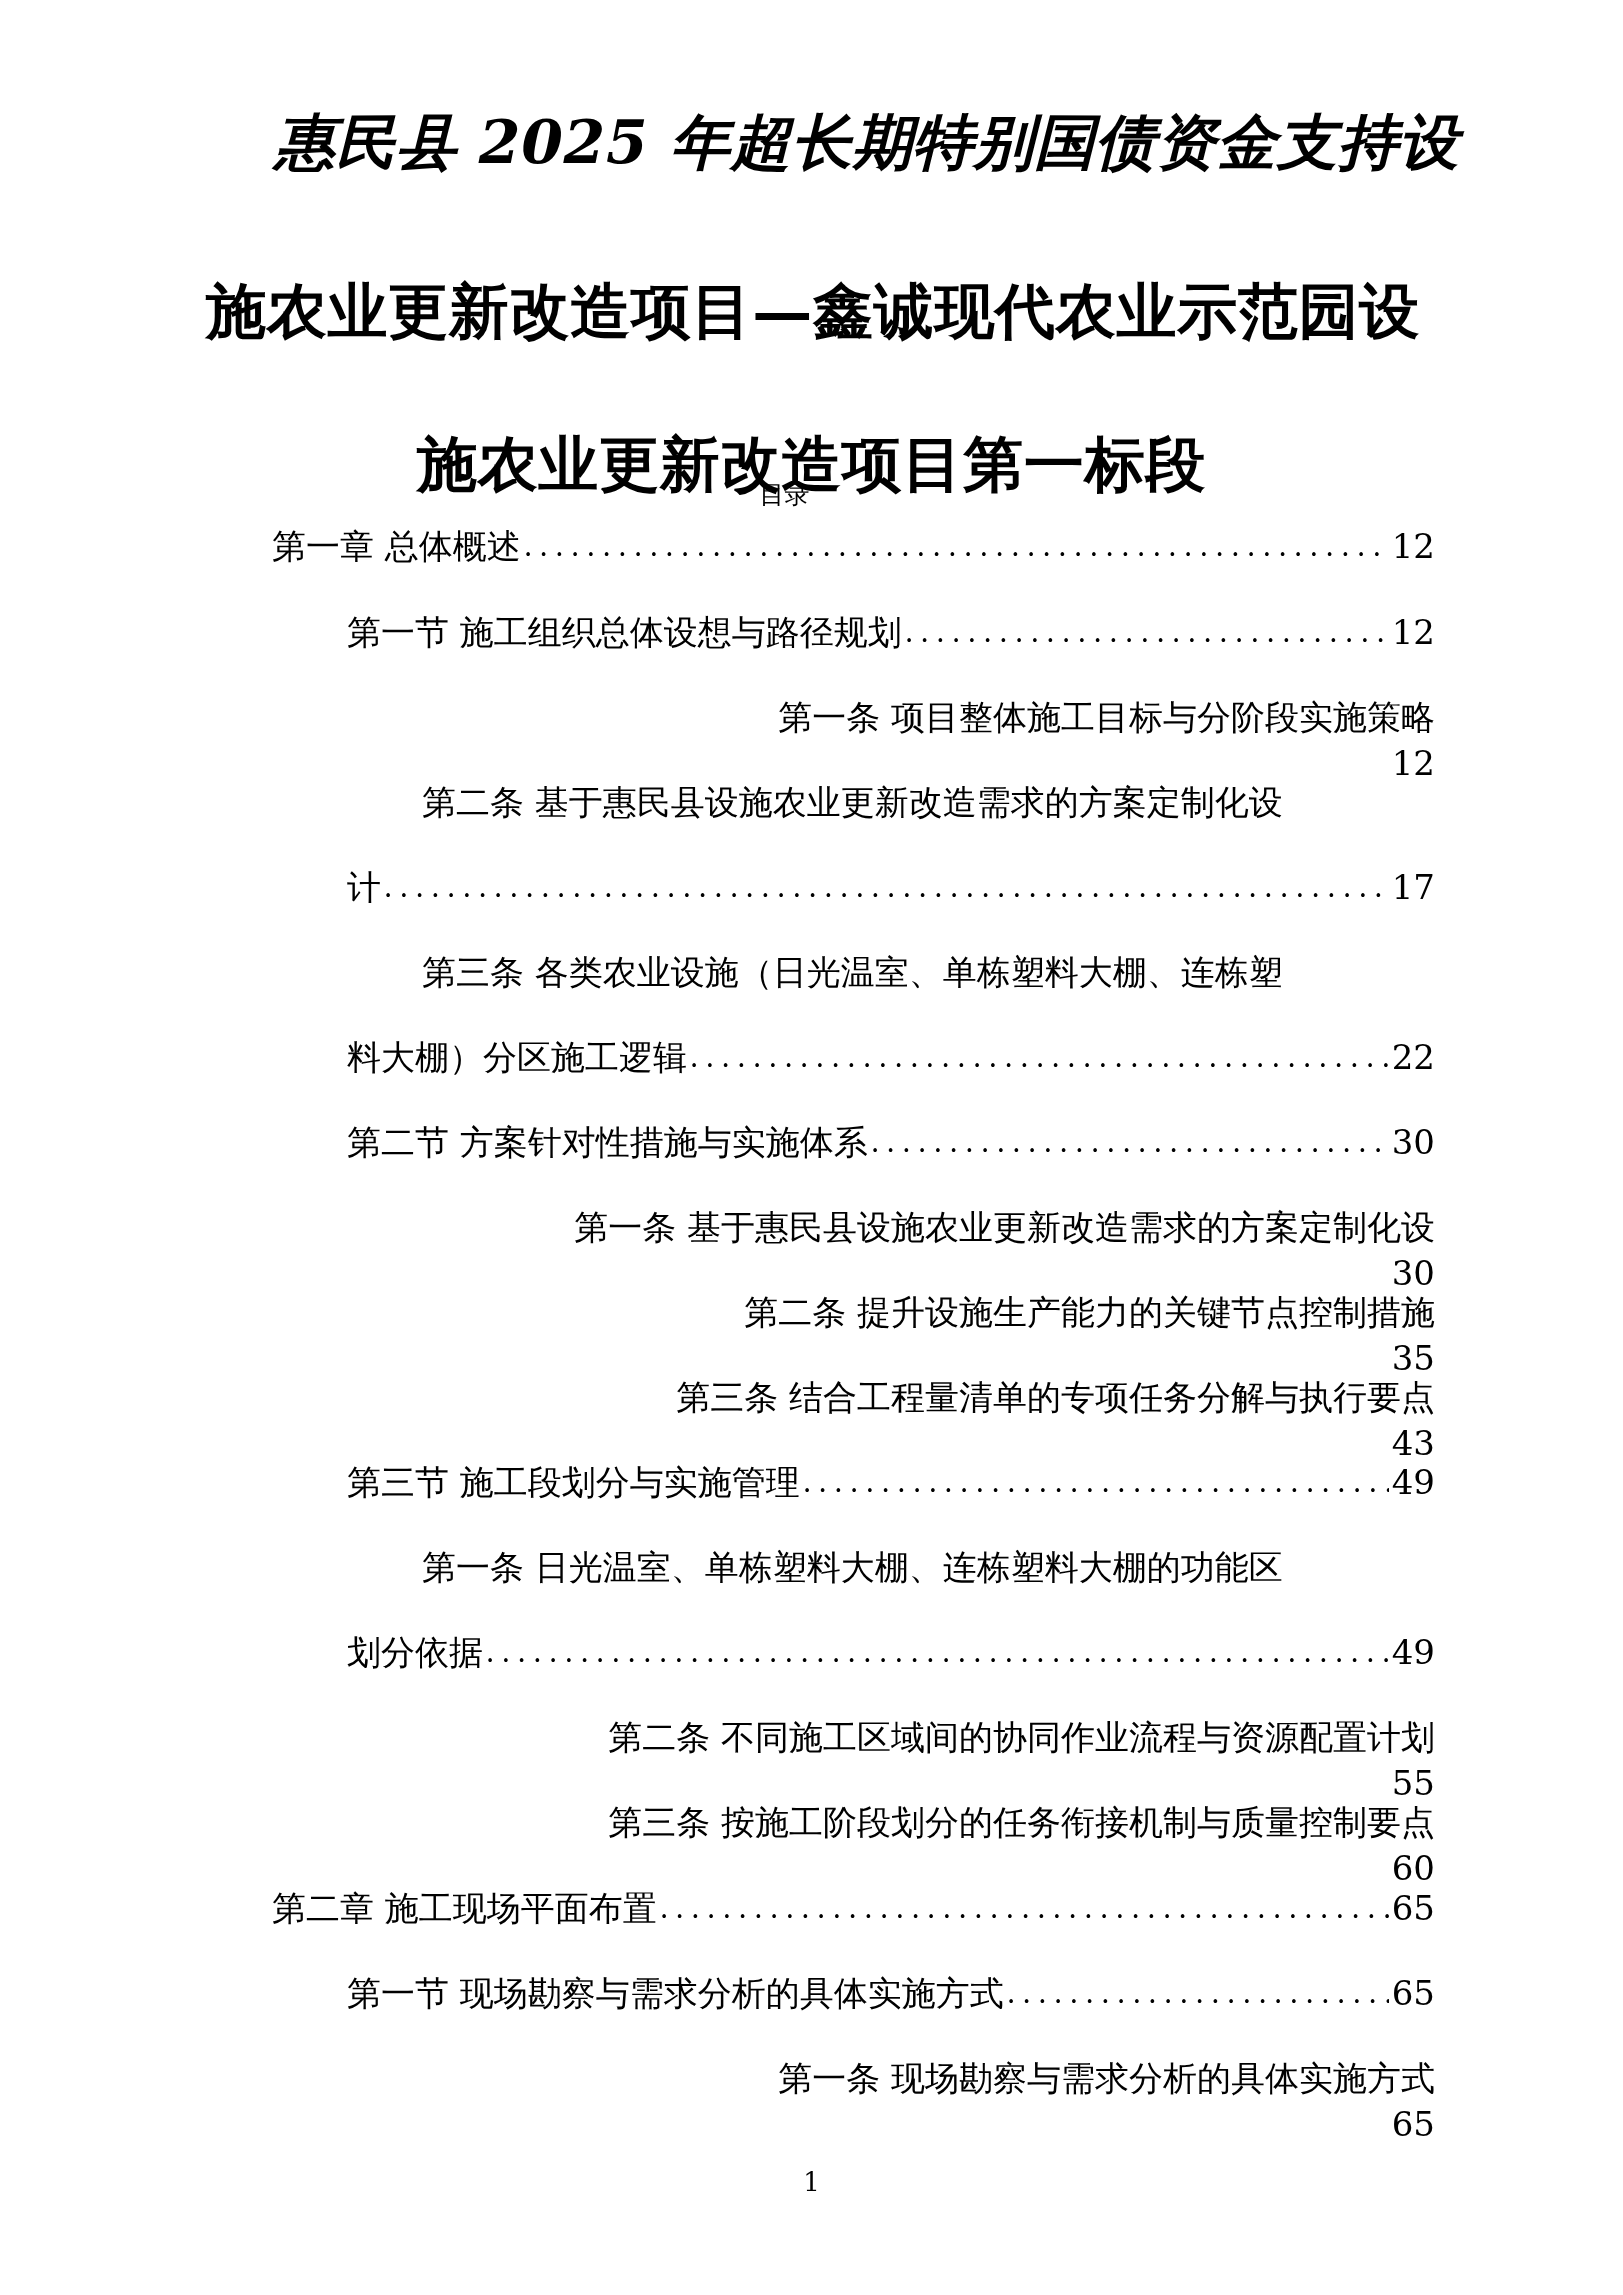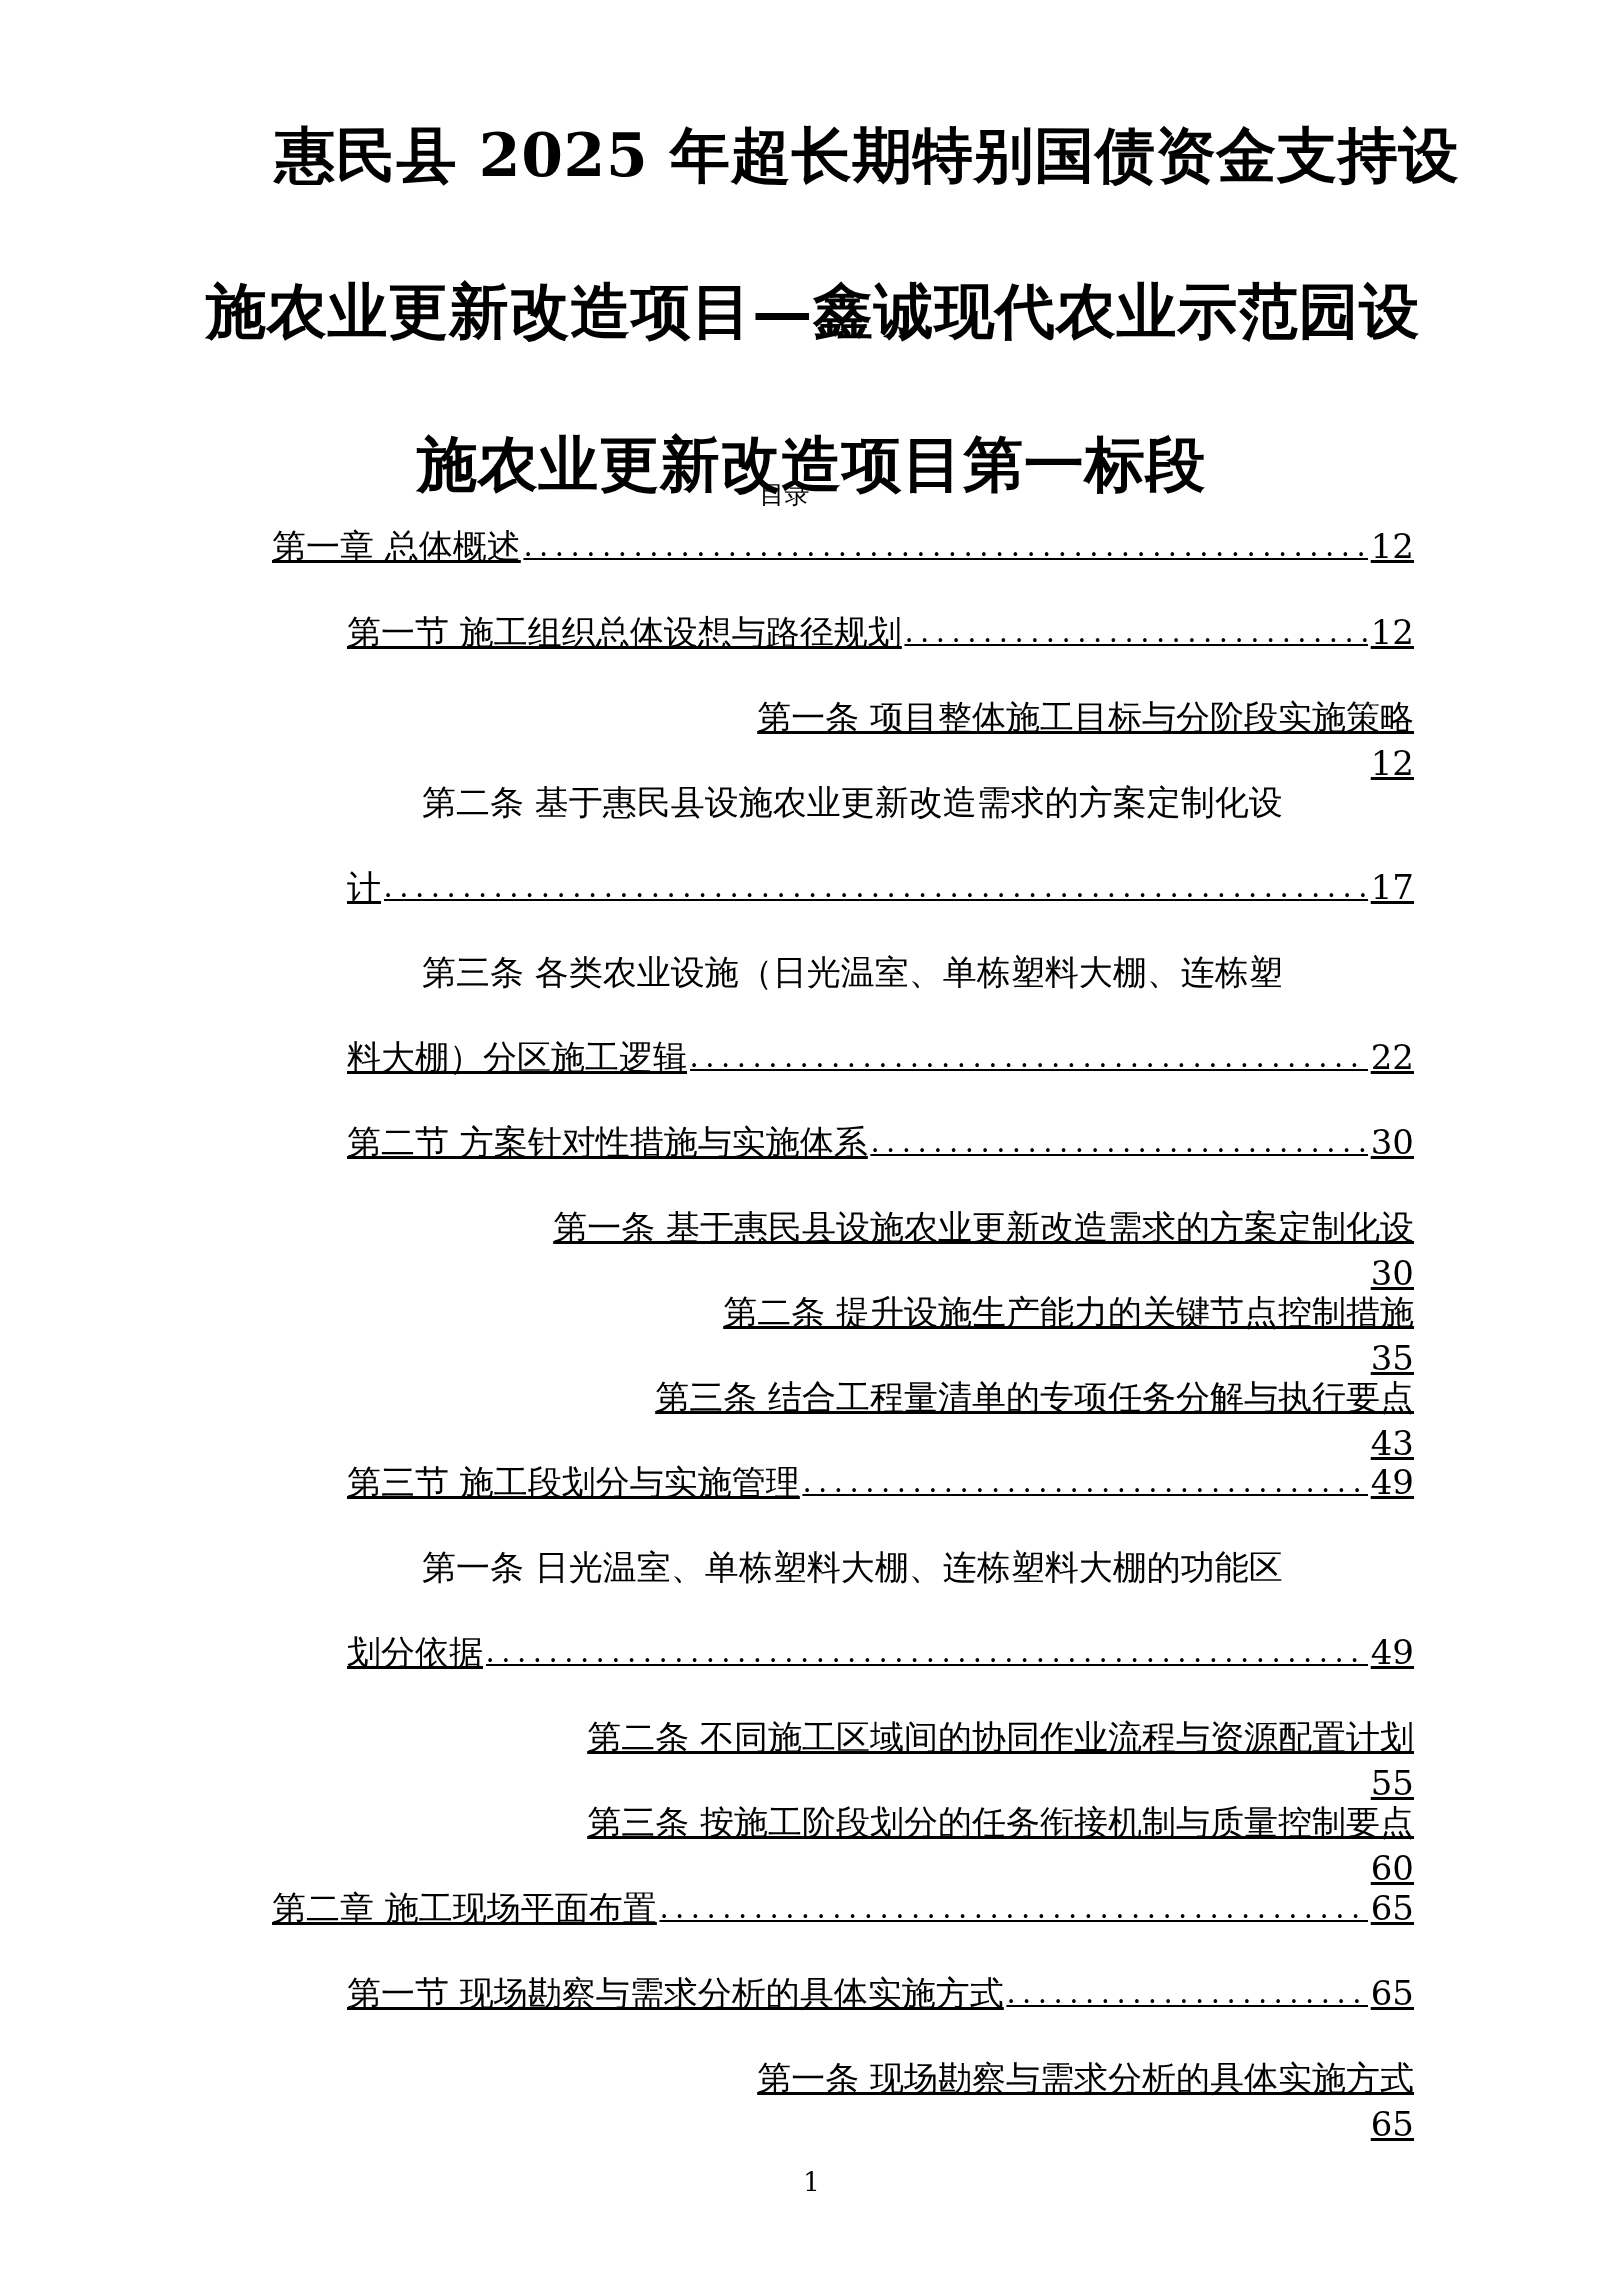--- a/index.html
+++ b/index.html
@@ -1,27 +1,27 @@
 <!DOCTYPE html>
 <html style="font-size:10.5px"><head>
 <meta charset="utf-8">
 <style>
   html, body { margin: 0; padding: 0; background: #ffffff; }
   body { width: 1623px; height: 2295px; position: relative; overflow: hidden;
          font-family: "DejaVu Serif", "Liberation Serif", serif; color: #000; }
   .page { position: absolute; left: 0; top: 0; width: 1623px; height: 2295px; background: #fff; }
   .title { position: absolute; left: 196px; width: 1243px; font-weight: bold;
            font-size: 60px; line-height: 65px; white-space: nowrap; letter-spacing: 0.7px; }
-  .t1 { top: 123px; left: 275px; }
+  .t1 { top: 110px; left: 275px; font-style: italic; }
   .t2 { top: 279px; left: 206px; }
   .t3 { top: 432px; left: 0; width: 1623px; text-align: center; }
   .toc-heading { position: absolute; top: 478px; left: 0; width: 1569px; text-align: center;
                  font-size: 25px; line-height: 33px; }
-  .toc-line { position: absolute; right: 209px; height: 46px; display: flex; align-items: flex-end;
-              font-size: 34px; line-height: 46px; white-space: nowrap; text-decoration: underline; }
+  .toc-line { position: absolute; right: 188px; height: 46px; display: flex; align-items: flex-end;
+              font-size: 34px; line-height: 46px; white-space: nowrap; }
   .toc-line .label { flex: 0 0 auto; }
   .toc-line .dots { flex: 1 1 auto; overflow: hidden; margin: 0 2.6px; letter-spacing: 6.5px;
                     font-size: 29px; white-space: nowrap; }
   .toc-line .num { flex: 0 0 auto; }
   .wrap-first { position: absolute; font-size: 34px; line-height: 46px; white-space: nowrap; }
   .lv0 { left: 272px; }
   .lv1 { left: 347px; justify-content: flex-end; }
   .lv2 { left: 422px; flex-direction: column; }
   .cont { left: 347px; }
   .page-number { position: absolute; top: 2166px; left: 0; width: 1623px; text-align: center;

